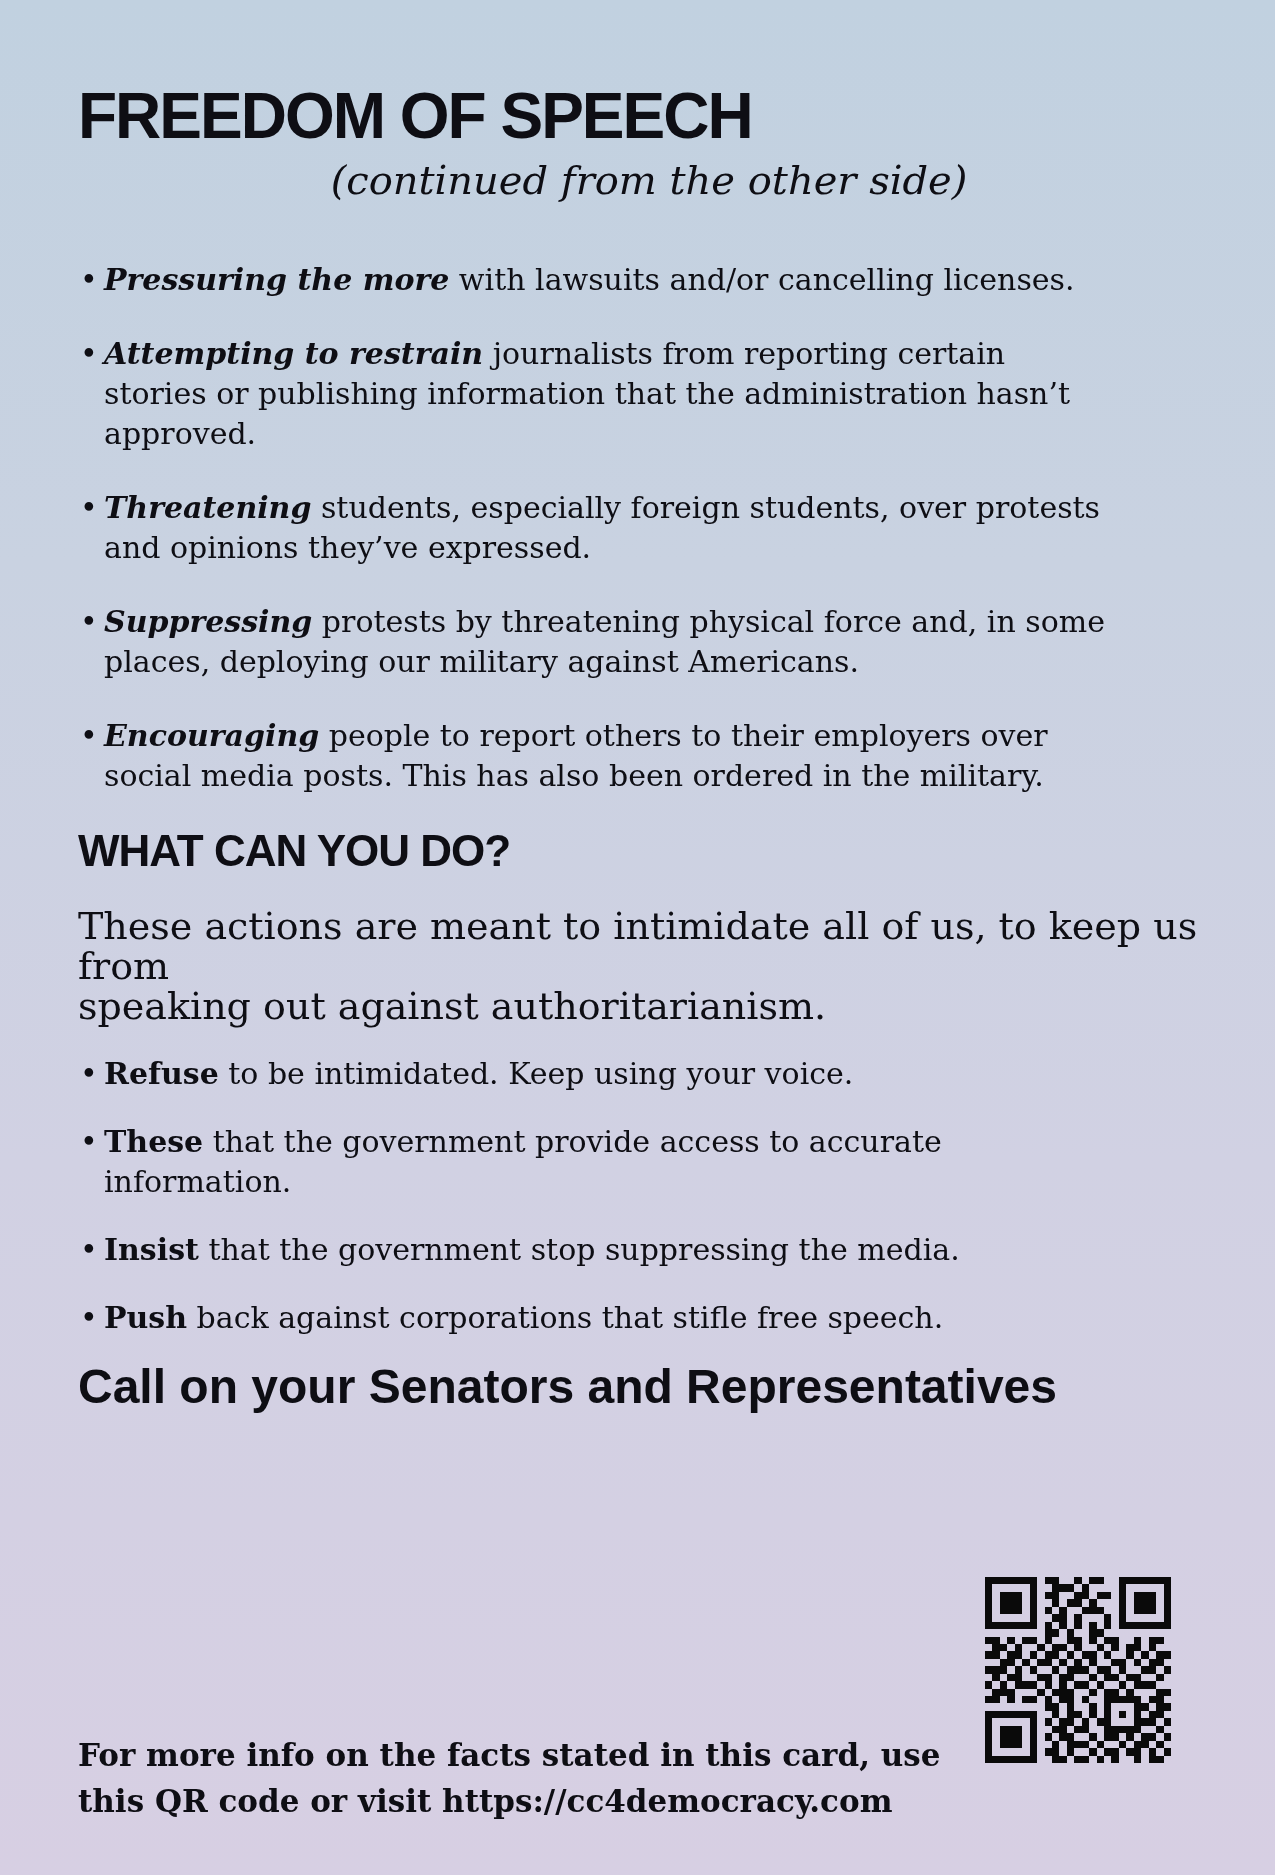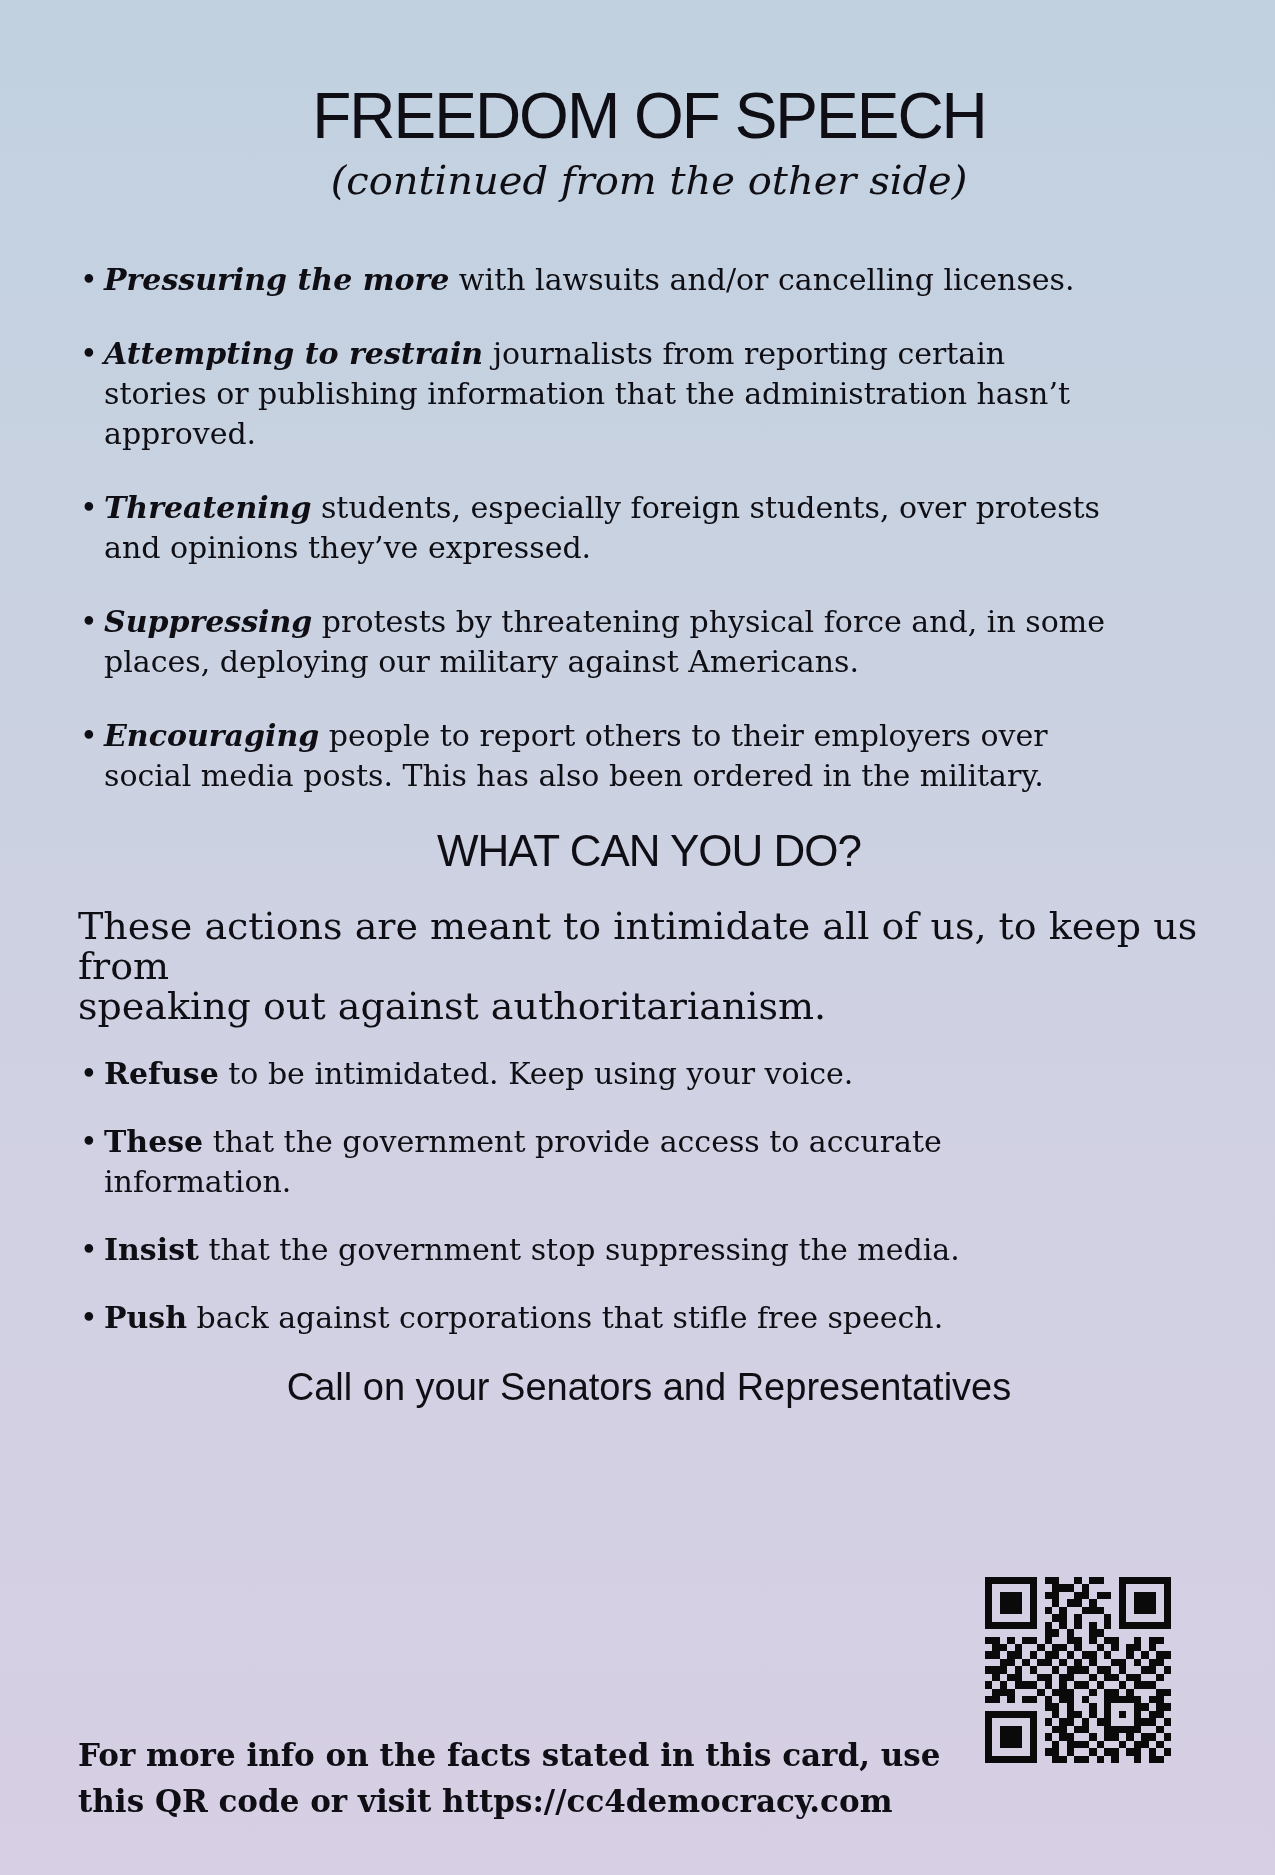--- a/index.html
+++ b/index.html
@@ -7,36 +7,36 @@
   .card{
     position:relative;
     width:1275px;height:1875px;
     margin:0 auto;
     background:linear-gradient(180deg,#c1d1e0 0%,#c9d2e1 30%,#d1d1e3 62%,#d7cfe3 100%);
     color:#0e0e14;
     font-family:"DejaVu Serif", serif;
     overflow:hidden;
   }
   .content{padding:0 55px 0 78px;}
-  .h-sans{font-family:"Liberation Sans", sans-serif;text-align:center;font-weight:400;margin:0;}
+  .h-sans{font-family:"Liberation Sans", sans-serif;text-align:left;font-weight:700;margin:0;}
   .title{font-size:64px;line-height:1;letter-spacing:-2px;margin-top:84px;}
   .subtitle{font-size:42px;line-height:1.05;letter-spacing:-1px;margin-top:16px;}
   .note{font-style:italic;text-align:center;font-size:40px;line-height:40px;margin:12px 0 0;}
   ul.bullets{list-style:none;margin:60px 0 0;padding:0;}
   ul.bullets.actions{margin-top:28px;}
   ul.bullets li{
     position:relative;padding-left:26px;margin:0 0 34px;
     font-size:30px;line-height:40px;white-space:pre-line;
   }
   ul.bullets.actions li{margin-bottom:28px;}
   .dot{position:absolute;left:2px;top:0;}
   .lead-bi{font-weight:bold;font-style:italic;}
   .lead-b{font-weight:bold;}
   .mid-head{font-size:44px;letter-spacing:-1px;margin:28px 0 0;line-height:42px;}
-  .call-head{font-size:38px;letter-spacing:0;margin:24px 0 0;line-height:42px;}
+  .call-head{font-size:48px;letter-spacing:0;margin:24px 0 0;line-height:42px;}
   .para{font-size:38px;line-height:40px;white-space:pre-line;margin:34px 0 0;}
   .para.call-body{margin-top:22px;}
   .footer-text{
     position:absolute;left:78px;top:1732px;width:900px;
     font-weight:bold;font-size:31px;line-height:46px;white-space:pre-line;margin:0;
   }
   .qr{
     position:absolute;left:985px;top:1577px;width:186px;height:186px;
     display:grid;grid-template-columns:repeat(25,1fr);grid-template-rows:repeat(25,1fr);
   }

